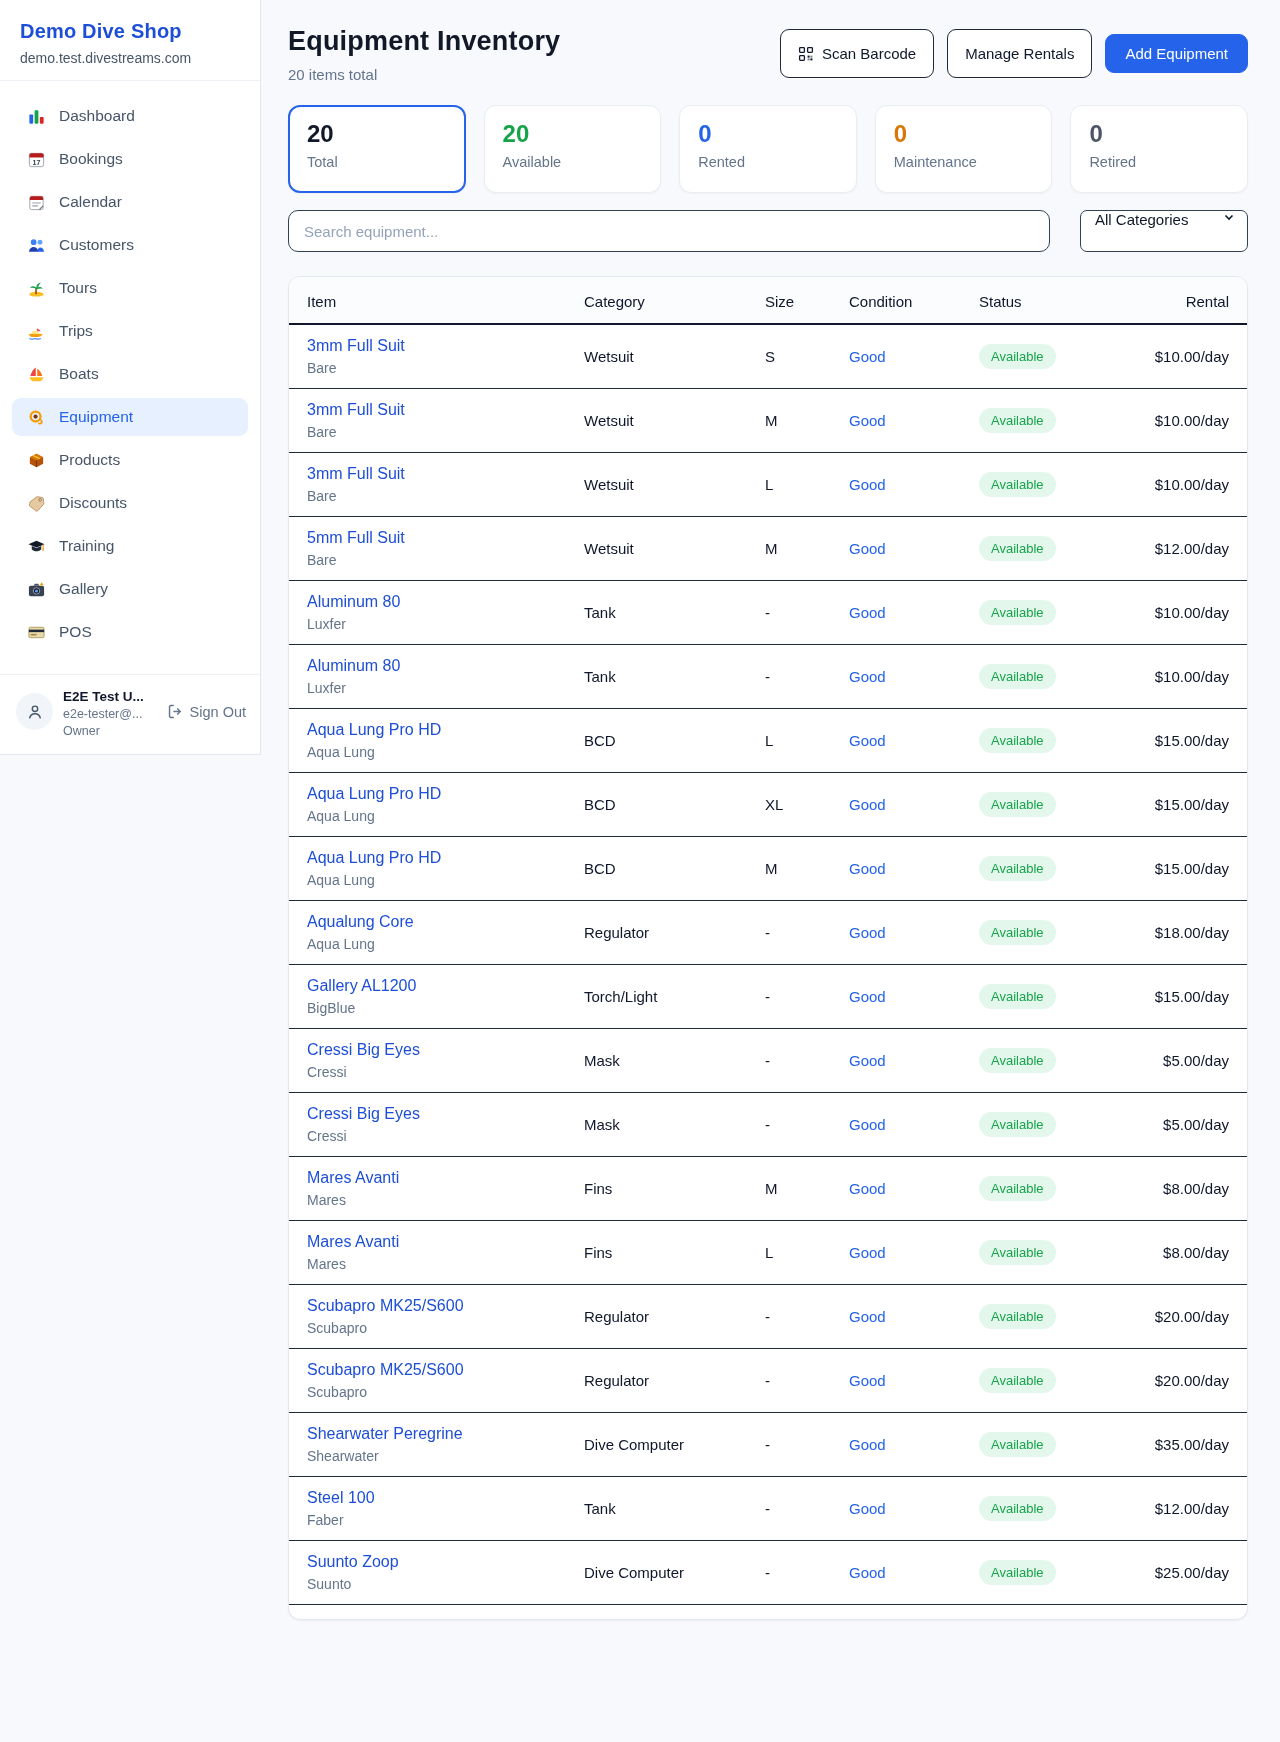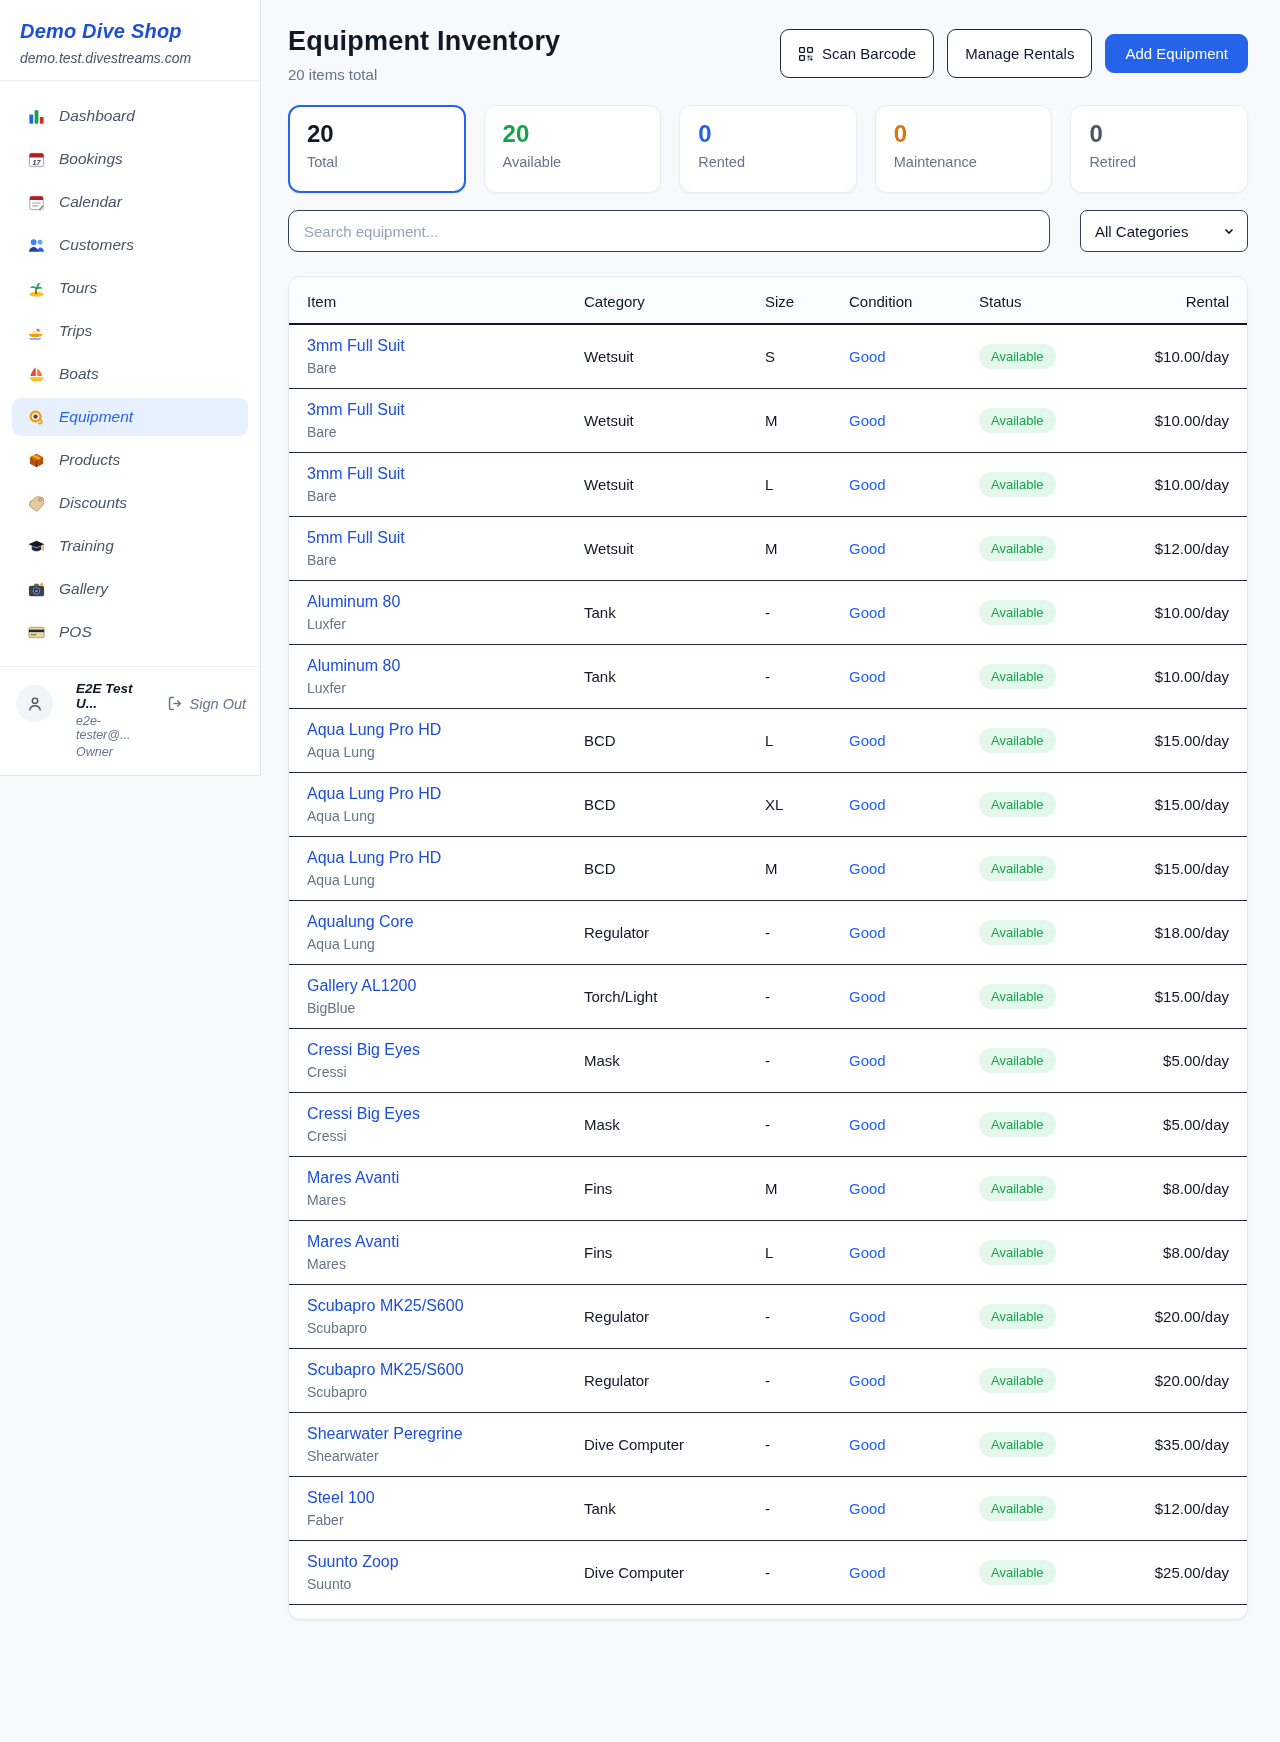--- a/index.html
+++ b/index.html
@@ -8,37 +8,37 @@
     min-height:1742px;
     background:#f7f9fc;
     font-family:"Liberation Sans", sans-serif;
     color:#0f172a;
   }
   .page { display:flex; align-items:flex-start; width:1280px; }
 
   
   .sidebar {
     width:261px; flex:0 0 261px; background:#ffffff;
-    border-right:1px solid #e2e8f0; border-bottom:1px solid #e2e8f0;font-style:italic;
+    border-right:1px solid #e2e8f0; border-bottom:1px solid #e2e8f0;
   }
   .brand-block { padding:20px 20px 14px 20px; border-bottom:1px solid #eef1f5; }
   .brand { font-size:20px; font-weight:bold; color:#1d4ed8; letter-spacing:.2px; }
   .domain { margin-top:7px; font-size:14px; color:#475569; }
   .nav { padding:16px 12px 10px 12px; }
   .nav-item {
     display:flex; align-items:center; gap:13px;
     padding:9px 14px; margin-bottom:5px; border-radius:9px;
     font-size:15.5px; color:#475569; cursor:pointer;
   }
   .nav-item.active { background:#e7f0fe; color:#2563eb; font-weight:500; }
   .nav-icon { width:20px; height:20px; display:inline-flex; align-items:center; justify-content:center; }
   .nav-icon svg { width:19px; height:19px; }
   .user-block {
-    border-top:1px solid #eef1f5; 
-    display:flex; align-items:flex-start; gap:23px; padding:14px 14px 16px 16px;
+    border-top:1px solid #eef1f5; margin-top:8px;
+    display:flex; align-items:flex-start; gap:10px; padding:14px 14px 16px 16px;
   }
   .avatar {
     width:37px; height:37px; border-radius:50%; background:#f1f5f9; flex:0 0 37px;
     display:flex; align-items:center; justify-content:center; margin-top:4px;
   }
   .user-meta { flex:1; min-width:0; }
   .user-name { font-size:13.5px; font-weight:bold; color:#0f172a; }
   .user-email, .user-role { font-size:12.5px; color:#64748b; margin-top:3px; }
   .signout {
     display:flex; align-items:center; gap:6px; color:#64748b; font-size:14.5px;
@@ -68,21 +68,21 @@
   .stat-label { margin-top:6px; font-size:14.5px; color:#64748b; }
 
   .filter-row { display:flex; gap:30px; margin-top:17px; }
   .search-input {
     flex:1; height:42px; border:1px solid #334155; border-radius:10px;
     padding:0 15px; font-size:15px; font-family:inherit; color:#0f172a; background:#ffffff;
   }
   .search-input::placeholder { color:#94a3b8; }
   .category-select {
     width:168px; height:42px; border:1px solid #334155; border-radius:7px; background:#ffffff;
-    display:flex; align-items:center; justify-content:space-between; padding:0 12px 0 14px;
+    display:flex; justify-content:space-between; padding:0 12px 0 14px;
     font-size:15px; color:#0f172a; cursor:pointer;
   }
 
   .table-card {
     margin-top:24px; background:#ffffff; border:1px solid #e2e8f0; border-radius:12px;
     box-shadow:0 1px 2px rgba(15,23,42,.05); overflow:hidden; padding-bottom:14px;
   }
   table { width:100%; border-collapse:collapse; table-layout:fixed; }
   col.c-item{width:295px;} col.c-cat{width:181px;} col.c-size{width:84px;}
   col.c-cond{width:130px;} col.c-status{width:160px;} col.c-rental{width:auto;}

